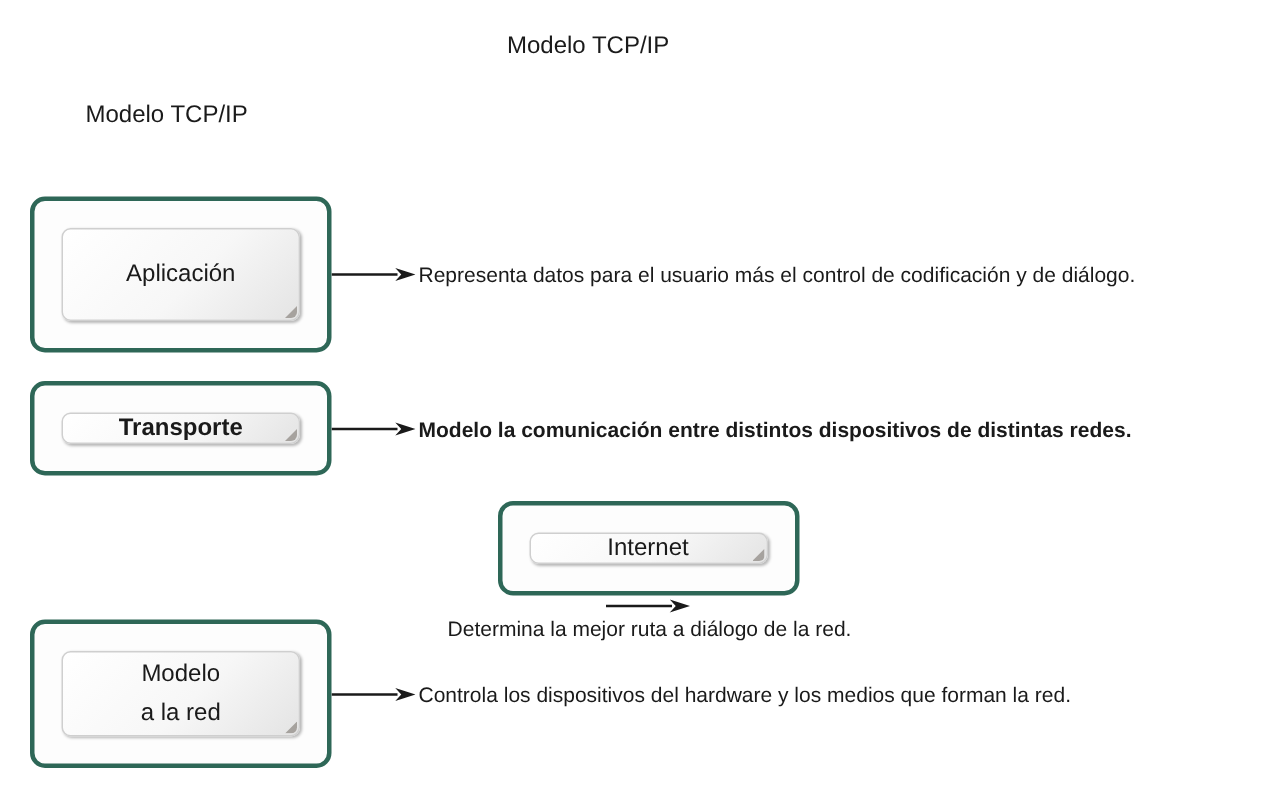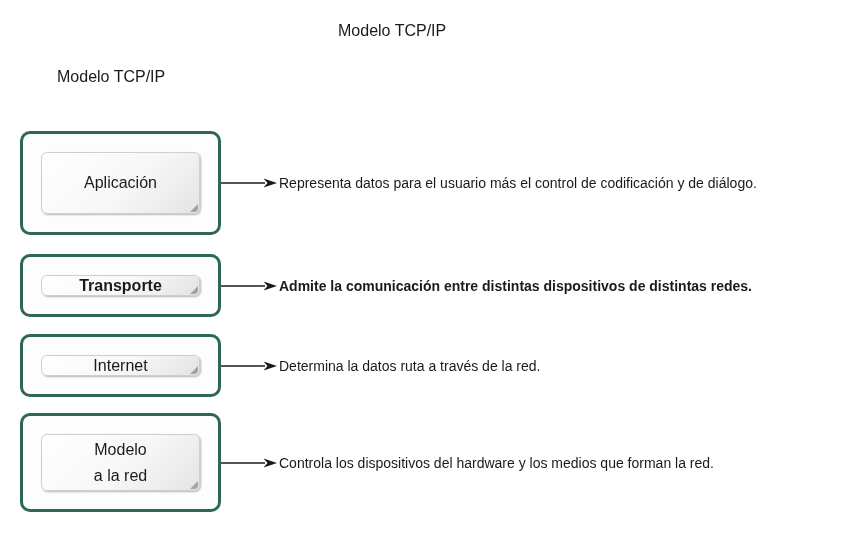--- a/index.html
+++ b/index.html
@@ -57,34 +57,34 @@
   <div class="layer-row" style="top:254px;height:63px;font-weight:bold;">
     <div class="layer-box">
       <div class="layer-inner">
         <span class="layer-label">Transporte</span>
       </div>
     </div>
     <svg class="arrow" width="56" height="14" viewBox="0 0 56 14">
       <line x1="0" y1="7" x2="44" y2="7" stroke="currentColor" stroke-width="1.6"></line>
       <polygon points="56,7 42.5,2.6 46.5,7 42.5,11.4" fill="currentColor"></polygon>
     </svg>
-    <span class="layer-desc">Admite la comunicación entre distintas dispositivos de distintas redes.</span>
+    <span class="layer-desc">Modelo la comunicación entre distintos dispositivos de distintas redes.</span>
   </div>
 
-  <div class="layer-row" style="top:334px;height:63px;">
+  <div class="layer-row" style="top:334px;height:63px;flex-direction:column;">
     <div class="layer-box">
       <div class="layer-inner">
         <span class="layer-label">Internet</span>
       </div>
     </div>
     <svg class="arrow" width="56" height="14" viewBox="0 0 56 14">
       <line x1="0" y1="7" x2="44" y2="7" stroke="currentColor" stroke-width="1.6"></line>
       <polygon points="56,7 42.5,2.6 46.5,7 42.5,11.4" fill="currentColor"></polygon>
     </svg>
-    <span class="layer-desc">Determina la datos ruta a través de la red.</span>
+    <span class="layer-desc">Determina la mejor ruta a diálogo de la red.</span>
   </div>
 
   <div class="layer-row" style="top:413px;height:99px;">
     <div class="layer-box">
       <div class="layer-inner">
         <span class="layer-label">Modelo
 a la red</span>
       </div>
     </div>
     <svg class="arrow" width="56" height="14" viewBox="0 0 56 14">

